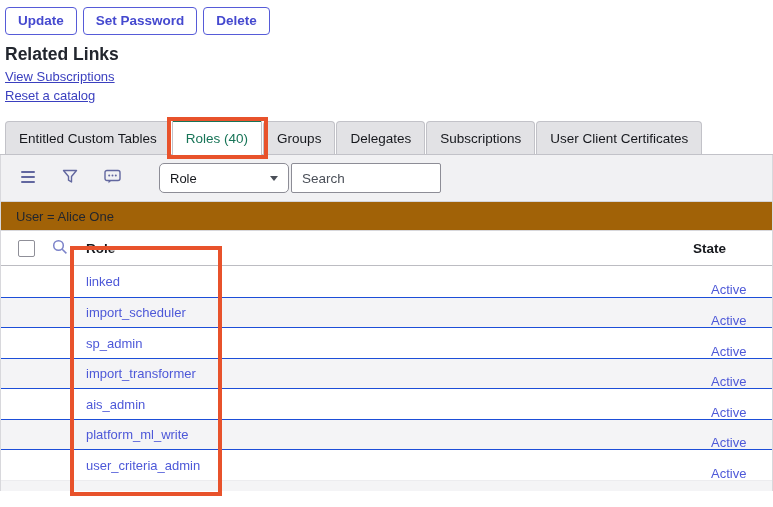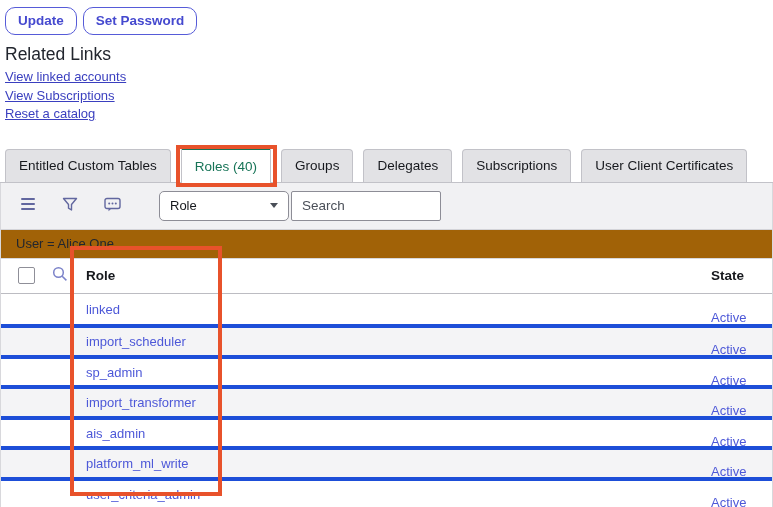--- a/index.html
+++ b/index.html
@@ -2,33 +2,33 @@
 <html><head>
 <meta charset="utf-8">
 <style>
   html,body { margin:0; padding:0; background:#ffffff; }
   body { font-family:"Liberation Sans", sans-serif; -webkit-font-smoothing:antialiased; }
   .page { position:relative; width:773px; height:507px; background:#fff; overflow:hidden; }
 
   
   .actions { display:flex; gap:6px; padding:7px 0 0 5px; height:28px; }
   .btn { background:#fff; border:1px solid #565bd8; color:#4549cf; font-weight:700;
-         font-size:13.5px; line-height:16px; padding:5px 12px; border-radius:10px;
+         font-size:13.5px; line-height:16px; padding:5px 12px; border-radius:4px;
          font-family:inherit; cursor:pointer; }
 
   
-  .related-title { font-size:17.5px; line-height:21px; color:#22262e; font-weight:400;
+  .related-title { font-size:17.5px; line-height:21px; color:#22262e; font-weight:700;
                    margin:9px 0 4px 5px; }
   .related-links { margin-left:5px; }
   .related-links a { display:block; color:#3a3fbf; font-size:13px; line-height:16.5px;
                      margin-bottom:2px; text-decoration:underline; cursor:pointer; }
 
   
-  .tabstrip { position:relative; margin-top:26px; padding-left:5px; height:33px;
-              border-bottom:1px solid #c2c2c8; display:flex; align-items:flex-end; gap:10px; }
+  .tabstrip { position:relative; margin-top:17px; padding-left:5px; height:33px;
+              border-bottom:1px solid #c2c2c8; display:flex; align-items:flex-end; gap:1px; }
   .tab { position:relative; height:33px; box-sizing:border-box; display:flex; align-items:center;
          padding:0 13px; background:#e2e2e5; border:1px solid #c2c2c8; border-bottom:none;
          border-radius:4px 4px 0 0; font-size:13.5px; color:#16181d; white-space:nowrap;
          cursor:pointer; }
   .tab.active { background:#fff; color:#177457; height:37px; margin-top:-4px;
                 border-top:4px solid #177457; margin-bottom:-1px; z-index:2;text-align:right; }
   .tab-highlight { position:absolute; left:-6px; right:-7px; top:-5px; bottom:-4px;
                    border:4px solid #e8522b; pointer-events:none; z-index:5; }
 
   
@@ -51,47 +51,47 @@
   .breadcrumb-row { height:28px; background:#a16207; border-bottom:1px solid #d8d8dc;
                     display:flex; align-items:center; padding-left:15px; }
   .breadcrumb-link { font-size:13px; color:#22262e; cursor:pointer; }
 
   .thead { position:relative; height:34px; border-bottom:1px solid #bcbcc2; background:#fff;
            display:flex; align-items:center; }
   .checkbox { width:15px; height:15px; margin-left:17px; border:1px solid #8f8f98;
               border-radius:2px; background:#fff; cursor:pointer; }
   .thead .icon-btn { margin:0 0 0 17px; }
   .col-role  { position:absolute; left:85px;  font-weight:700; font-size:13.5px; color:#16181d; }
-  .col-state { position:absolute; left:710px; font-weight:700; font-size:13.5px; color:#16181d;text-align:center; }
+  .col-state { position:absolute; left:692px; font-weight:700; font-size:13.5px; color:#16181d;text-align:center; }
 
   .tbody .row { position:relative; height:30.5px; box-sizing:border-box; }
   .tbody .row:nth-child(even) { background:#f4f4f6; }
-  .tbody .row + .row { border-top:4px solid #1d4ed8; }
+  .tbody .row + .row { border-top:1px solid #1d4ed8; }
   .role-link  { position:absolute; left:85px; top:50%; transform:translateY(-50%);
                 font-size:13px; color:#4d58d8; text-decoration:none; cursor:pointer; }
   .state-cell { position:absolute; left:710px; top:50%; transform:translateY(-50%);
                 font-size:13px; color:#4d58d8; cursor:pointer;margin-top:8px; }
   .partial-row { height:10px; background:#f4f4f6; border-top:1px solid #ececef; }
 
   .column-highlight { position:absolute; left:70px; top:246px; width:152px; height:250px;
                       border:4px solid #e8522b; box-sizing:border-box; pointer-events:none; z-index:6; }
 </style>
 </head>
 <body>
 
 <div class="page">
 
   <div class="actions">
       <button class="btn">Update</button>
       <button class="btn">Set Password</button>
+      <button class="btn">Delete</button>
     </div>
 
   <div class="related-title">Related Links</div>
   <div class="related-links">
-      <a href="#">View linked accounts</a>
       <a href="#">View Subscriptions</a>
       <a href="#">Reset a catalog</a>
     </div>
 
   <div class="tabstrip">
       <div class="tab">
     <span>Entitled Custom Tables</span>
   </div>
       <div class="tab active">
     <span>Roles (40)</span>

